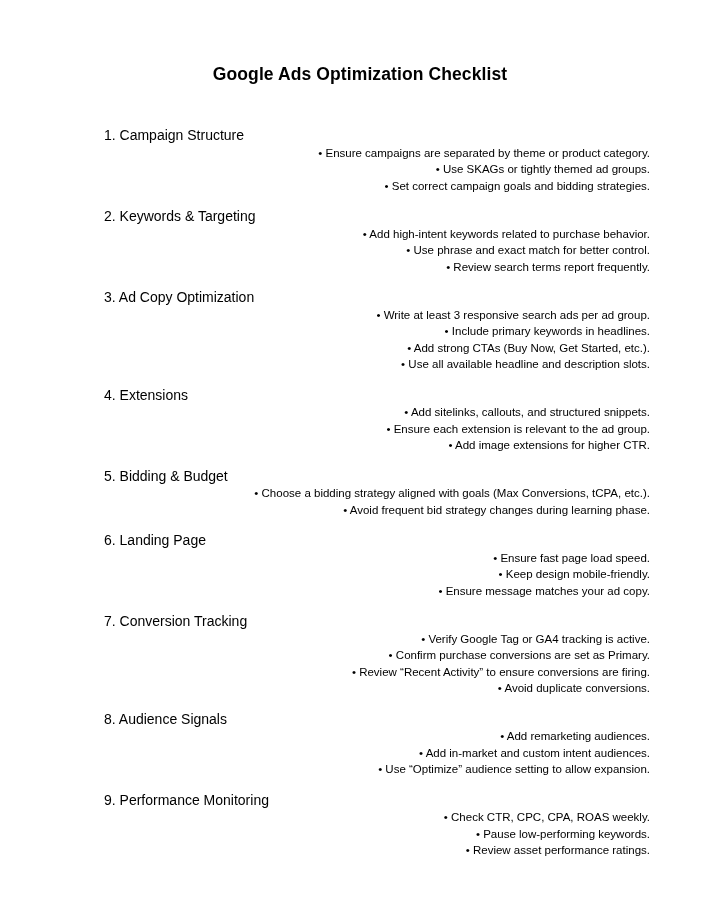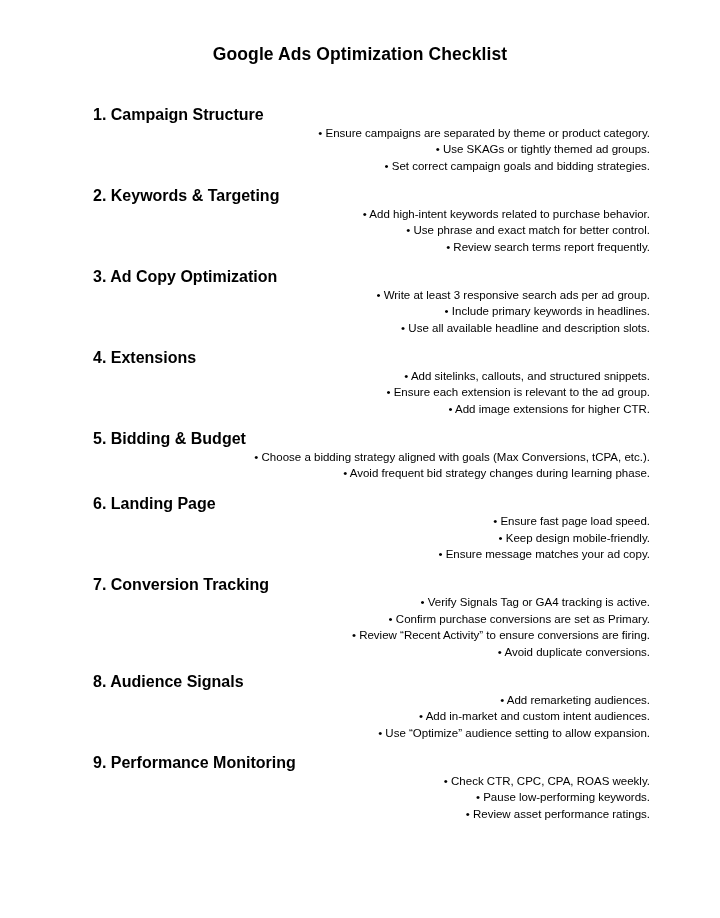--- a/index.html
+++ b/index.html
@@ -20,37 +20,37 @@
     background: #ffffff;
     box-sizing: border-box;
     padding: 0;
     overflow: hidden;
   }
   .doc-title {
     text-align: center;
     font-size: 17.5px;
     font-weight: bold;
     margin: 0;
-    padding-top: 44px;
+    padding-top: 64px;
     letter-spacing: 0.1px;
     color: #000;
   }
   .content {
     margin-top: 42px;
     padding-left: 88px;
     padding-right: 70px;
   }
   .section {
     margin-bottom: 14px;
   }
   .section-heading {
-    font-size: 16px;
-    font-weight: bold;
+    font-size: 14px;
+    font-weight: normal;
     line-height: 16.5px;
-    margin: 0 0 1px 5px;
+    margin: 0 0 1px 16px;
     color: #000;
   }
   .bullet {
     font-size: 11.5px;
     line-height: 16.5px;
     margin: 0;
     color: #000;
     white-space: pre-wrap;
     text-align: right;
   }
@@ -70,20 +70,21 @@
       <div class="section">
         <p class="section-heading">2. Keywords &amp; Targeting</p>
         <p class="bullet"><span>• </span><span>Add high-intent keywords related to purchase behavior.</span></p>
         <p class="bullet"><span>• </span><span>Use phrase and exact match for better control.</span></p>
         <p class="bullet"><span>• </span><span>Review search terms report frequently.</span></p>
       </div>
       <div class="section">
         <p class="section-heading">3. Ad Copy Optimization</p>
         <p class="bullet"><span>• </span><span>Write at least 3 responsive search ads per ad group.</span></p>
         <p class="bullet"><span>• </span><span>Include primary keywords in headlines.</span></p>
+        <p class="bullet"><span>• </span><span>Add strong CTAs (Buy Now, Get Started, etc.).</span></p>
         <p class="bullet"><span>• </span><span>Use all available headline and description slots.</span></p>
       </div>
       <div class="section">
         <p class="section-heading">4. Extensions</p>
         <p class="bullet"><span>• </span><span>Add sitelinks, callouts, and structured snippets.</span></p>
         <p class="bullet"><span>• </span><span>Ensure each extension is relevant to the ad group.</span></p>
         <p class="bullet"><span>• </span><span>Add image extensions for higher CTR.</span></p>
       </div>
       <div class="section">
         <p class="section-heading">5. Bidding &amp; Budget</p>
@@ -91,21 +92,21 @@
         <p class="bullet"><span>• </span><span>Avoid frequent bid strategy changes during learning phase.</span></p>
       </div>
       <div class="section">
         <p class="section-heading">6. Landing Page</p>
         <p class="bullet"><span>• </span><span>Ensure fast page load speed.</span></p>
         <p class="bullet"><span>• </span><span>Keep design mobile-friendly.</span></p>
         <p class="bullet"><span>• </span><span>Ensure message matches your ad copy.</span></p>
       </div>
       <div class="section">
         <p class="section-heading">7. Conversion Tracking</p>
-        <p class="bullet"><span>• </span><span>Verify Signals Tag or GA4 tracking is active.</span></p>
+        <p class="bullet"><span>• </span><span>Verify Google Tag or GA4 tracking is active.</span></p>
         <p class="bullet"><span>• </span><span>Confirm purchase conversions are set as Primary.</span></p>
         <p class="bullet"><span>• </span><span>Review “Recent Activity” to ensure conversions are firing.</span></p>
         <p class="bullet"><span>• </span><span>Avoid duplicate conversions.</span></p>
       </div>
       <div class="section">
         <p class="section-heading">8. Audience Signals</p>
         <p class="bullet"><span>• </span><span>Add remarketing audiences.</span></p>
         <p class="bullet"><span>• </span><span>Add in-market and custom intent audiences.</span></p>
         <p class="bullet"><span>• </span><span>Use “Optimize” audience setting to allow expansion.</span></p>
       </div>

